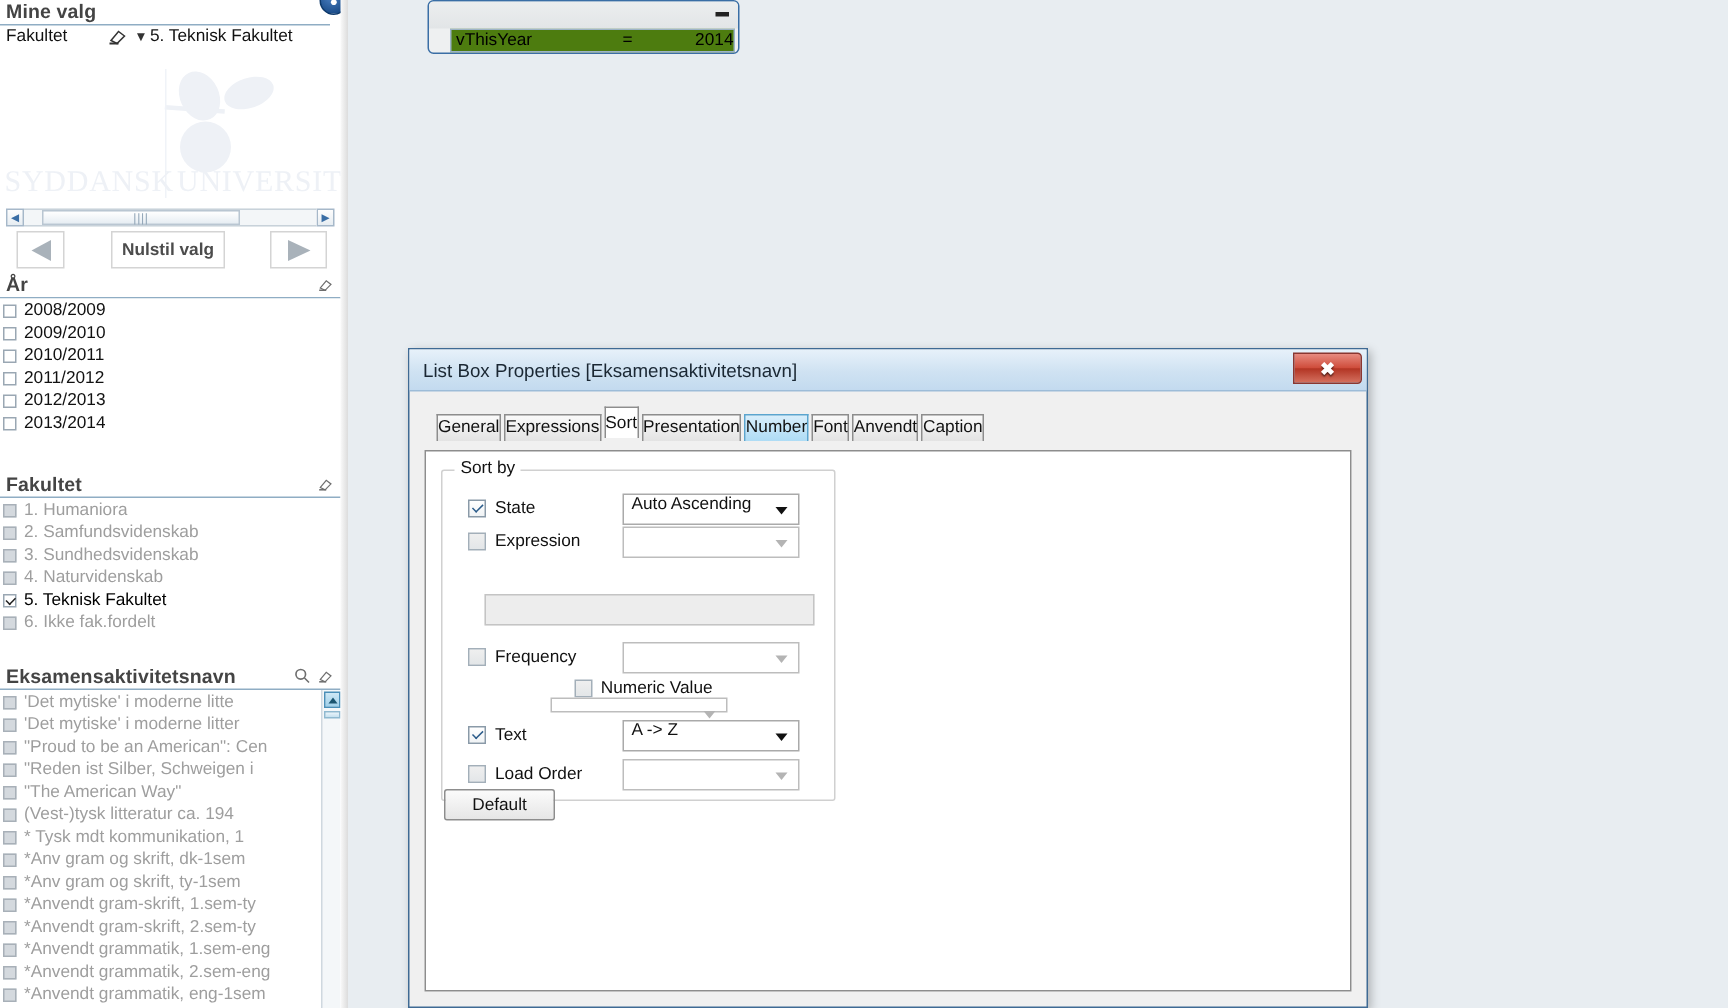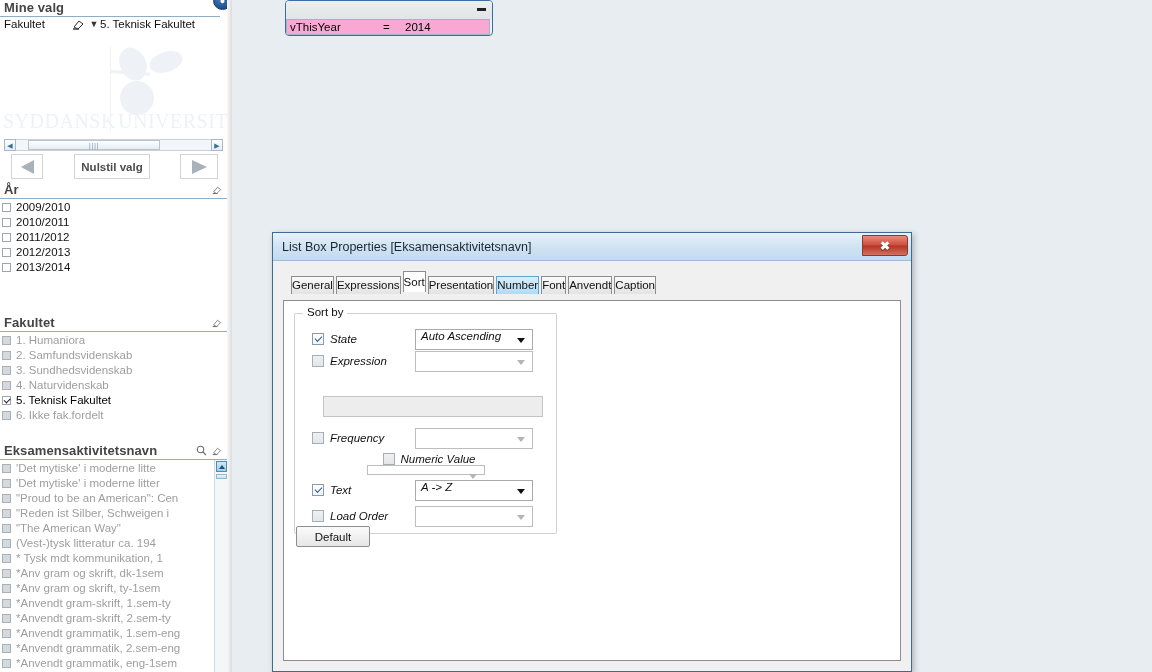--- a/index.html
+++ b/index.html
@@ -151,23 +151,23 @@
     border: 1px solid #3a6ea5; border-radius: 4px;
     background: #eef0f1; overflow: hidden;
   }
   .varbox .vb-cap {
     height: 18px; position: relative; background: linear-gradient(#eceeef,#e2e5e7);
   }
   .vb-min {
     position: absolute; right: 6px; top: 7px; width: 9px; height: 3px; background: #222;
   }
   .varbox .vb-body {
-    height: 16px; margin: 0 2px 2px 0; background: #f9a8d4;
+    height: 16px; margin: 0 2px 2px 14px; background: #4d7c0f;
     border: 1px solid #9db4c9; display: flex; align-items: center;
-    font-size: 11.5px; color: #000;
+    font-size: 11.5px; color: #000; gap: 29px;
   }
   .vb-name { padding-left: 3px; width: 96px; }
   .vb-eq { width: 22px; }
   .vb-val { }
 
   
   .blue-badge {
     position: absolute; left: 213px; top: -9px; width: 19px; height: 19px;
     border-radius: 50%; background: radial-gradient(circle at 40% 35%, #4a7fc1, #1d4f8c 70%);
     border: 1px solid #0f3a6b;
@@ -227,21 +227,21 @@
   .group {
     position: absolute; left: 10px; top: 12px; width: 263px; height: 221px;
     border: 1px solid #d0d0d0; border-radius: 2px;
   }
   .group-legend {
     position: absolute; left: 8px; top: -8px; background: #ffffff;
     padding: 0 4px; font-size: 11.5px; color: #111;
   }
   .grow {
     position: absolute; left: 0; width: 100%; height: 22px;
-    display: flex; align-items: center; font-style: italic;
+    display: flex; align-items: center;
   }
   .grow .chk-wrap {
     width: 120px; padding-left: 17px; display: flex; align-items: center; gap: 6px;
     font-size: 11.5px; color: #111;
   }
   .wchk {
     width: 12px; height: 12px; flex: 0 0 12px; position: relative;
     border: 1px solid #8a9aa8; background: linear-gradient(#ffffff,#f0f3f5);
   }
   .wchk.off { background: linear-gradient(#efefef,#e3e6e8); border-color: #a3afb9; }
@@ -345,20 +345,24 @@
             <svg width="11" height="10" viewBox="0 0 14 11">
                 <g fill="none" stroke="#555" stroke-width="1">
               <path d="M2 8 L7 2 L11 5 L6 10 Z" fill="#fff"></path>
                   <path d="M1 10 L7 10" stroke-width="1.3"></path>
                 </g>
               </svg>
           </span>
         </span>
       </div>
       <div class="lb-rows">
+        <div class="lb-row optional">
+            <span class="cb"></span>
+            <span class="lbl">2008/2009</span>
+          </div>
         <div class="lb-row optional">
             <span class="cb"></span>
             <span class="lbl">2009/2010</span>
           </div>
         <div class="lb-row optional">
             <span class="cb"></span>
             <span class="lbl">2010/2011</span>
           </div>
         <div class="lb-row optional">
             <span class="cb"></span>

